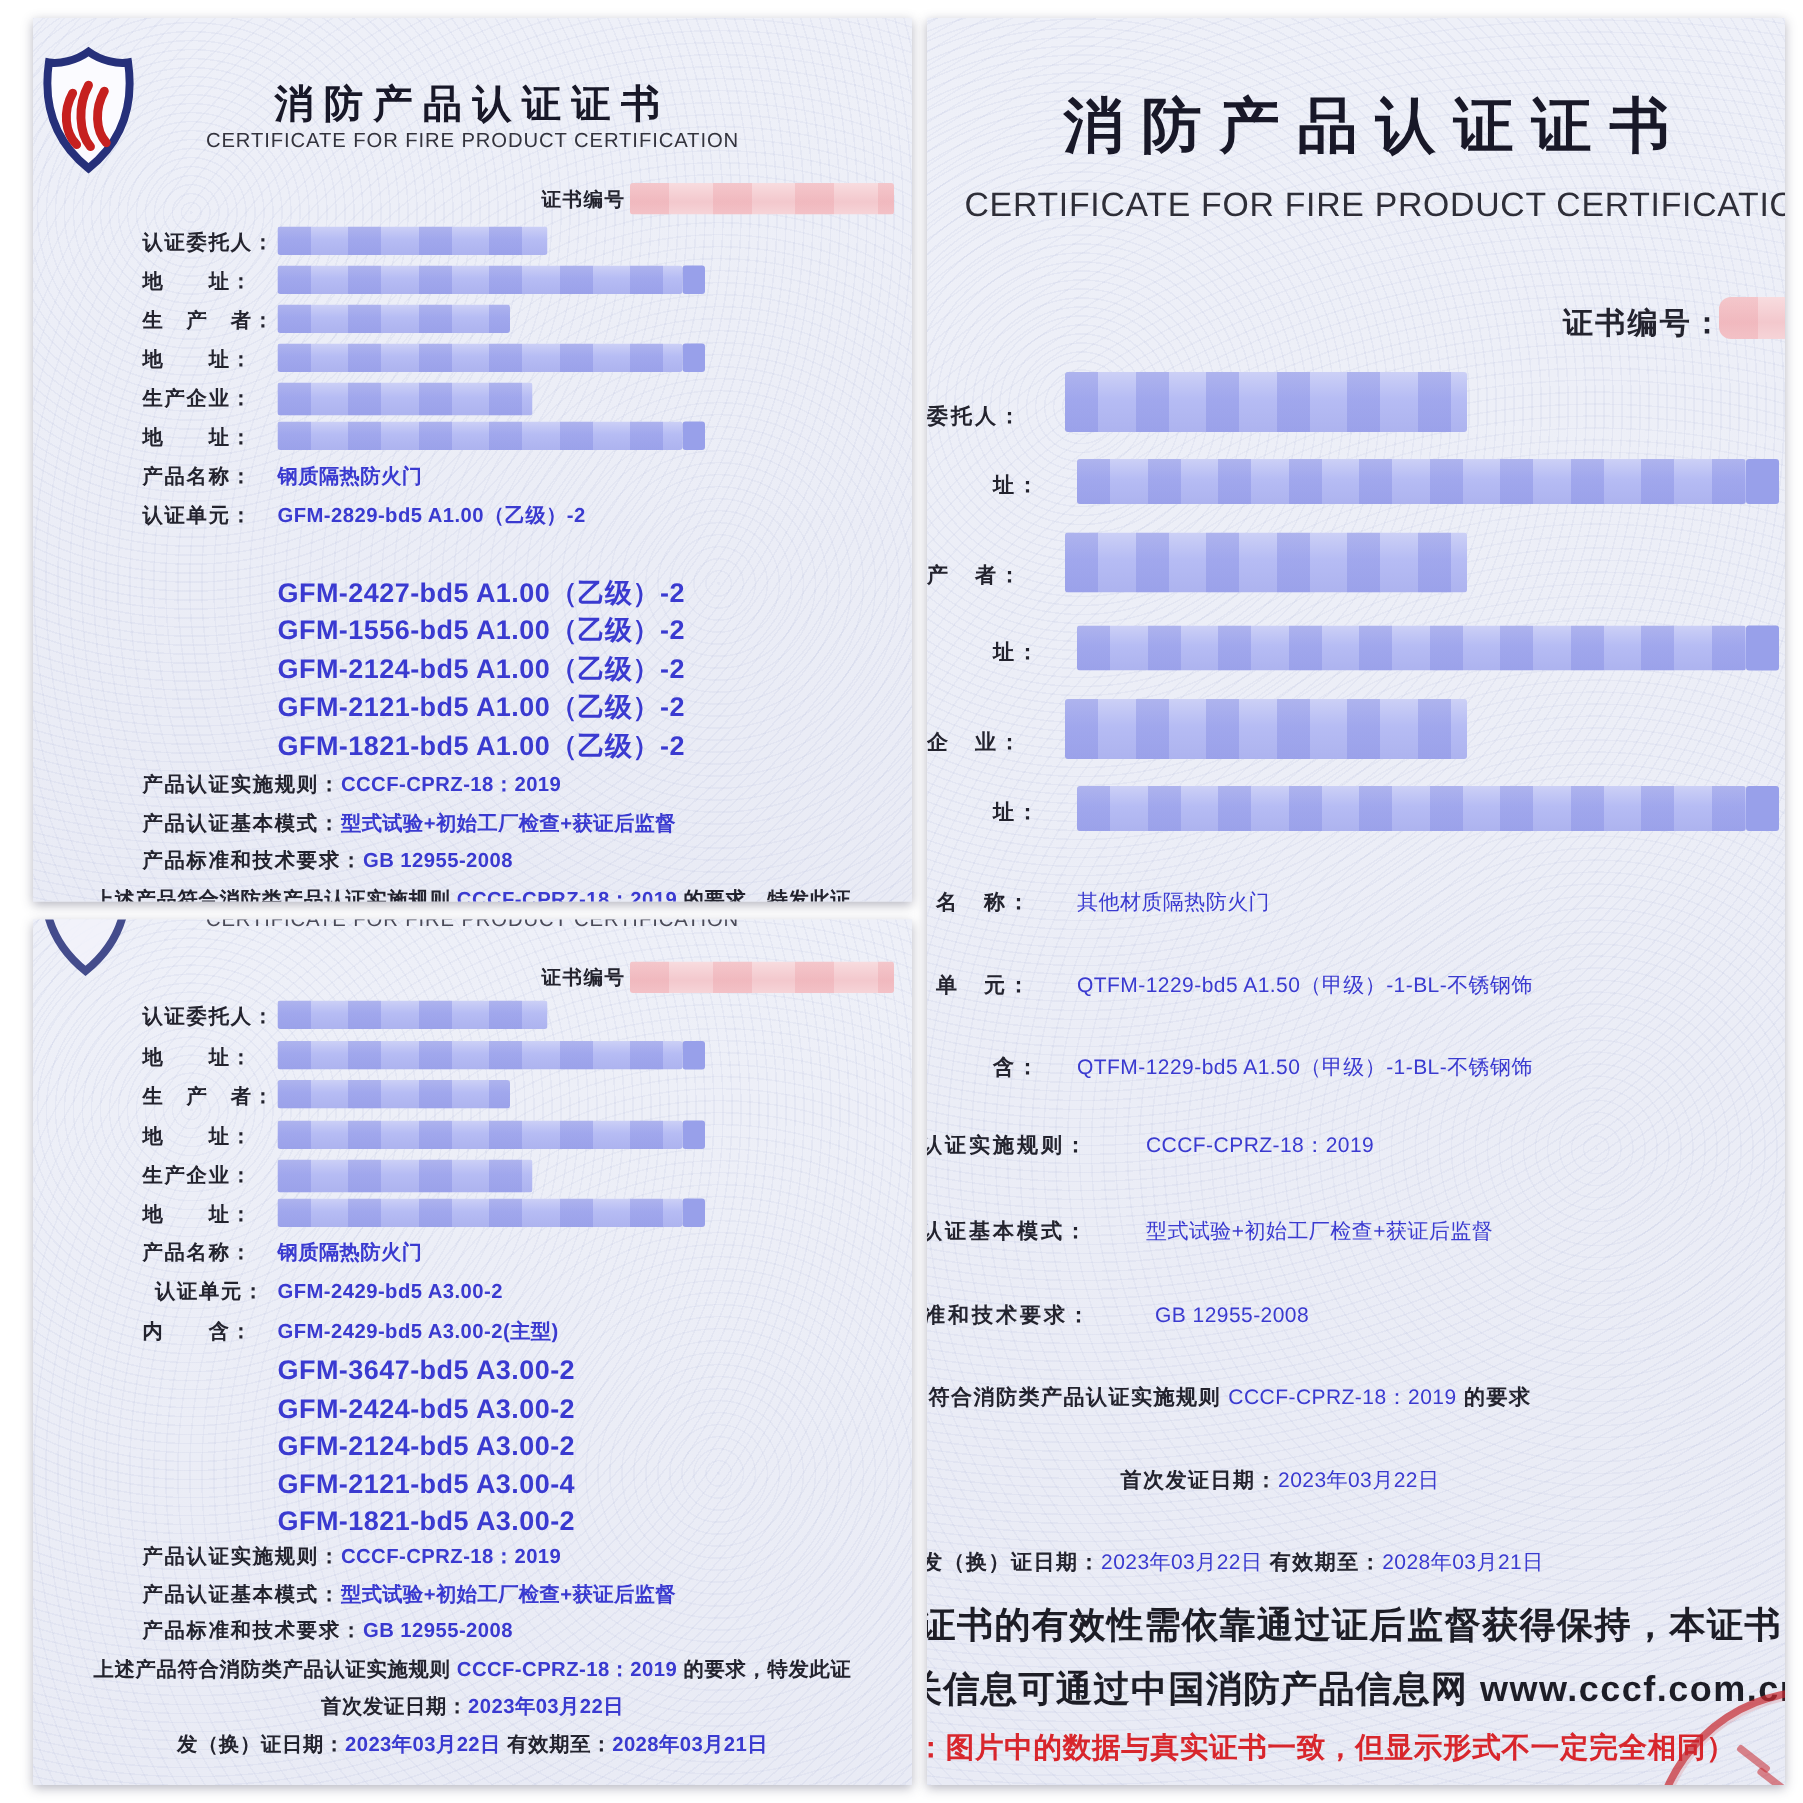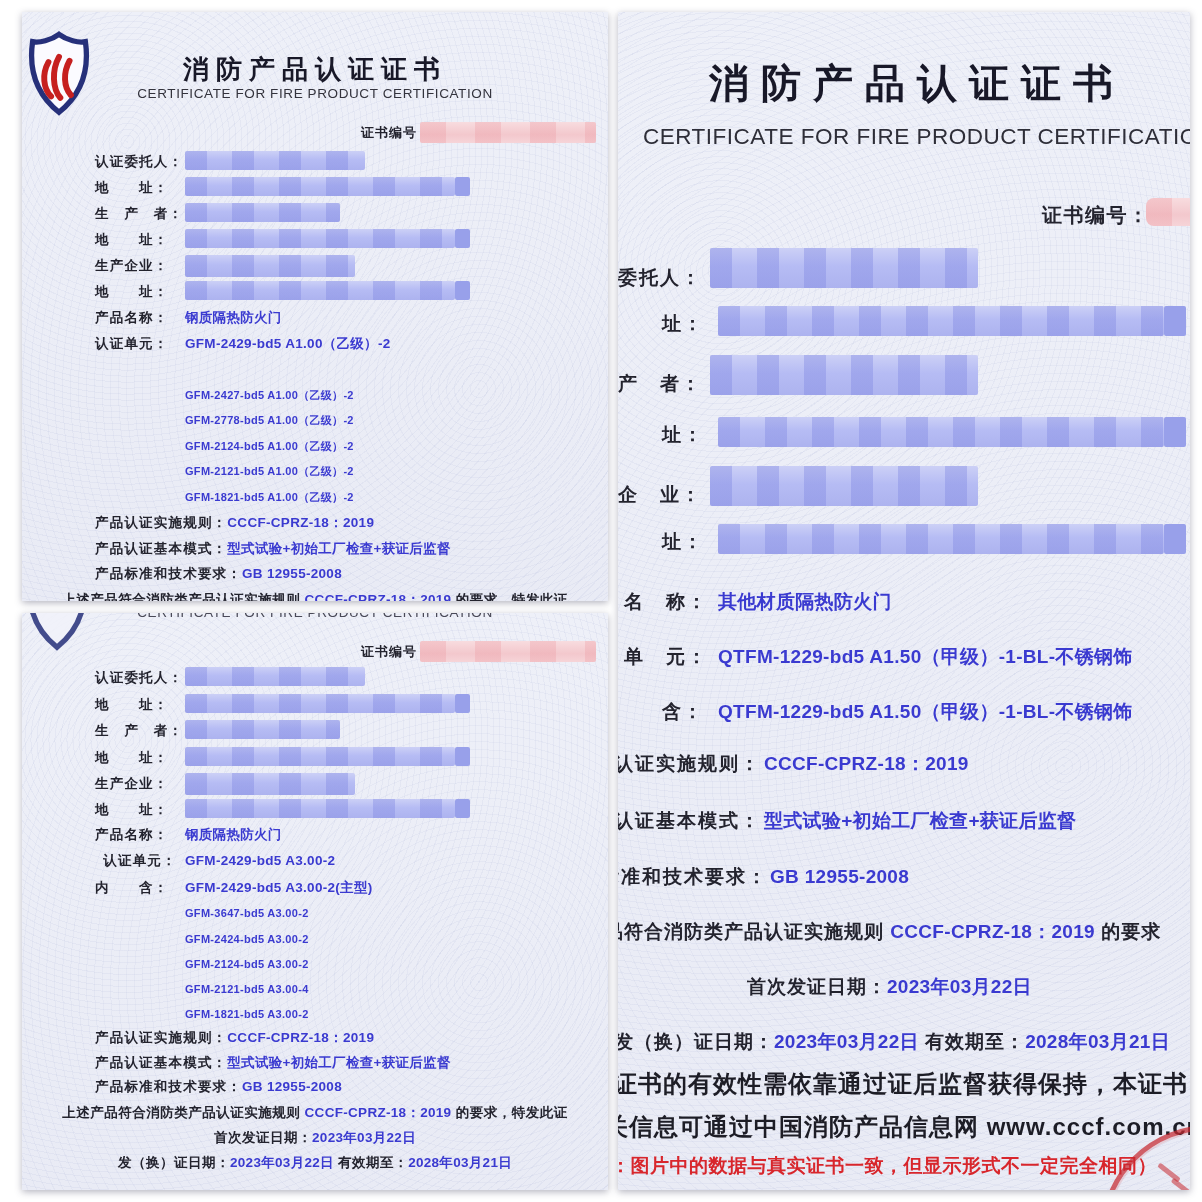--- a/index.html
+++ b/index.html
@@ -23,21 +23,21 @@
 
   
   .t1{position:absolute;left:0;right:0;text-align:center;white-space:nowrap;
       font-weight:700;color:#181828;font-size:26px;letter-spacing:7px;}
   .s1{position:absolute;left:0;right:0;text-align:center;white-space:nowrap;
       color:#33333d;font-size:13.5px;letter-spacing:.6px;font-weight:500;}
   .r{position:absolute;left:73px;white-space:nowrap;font-size:13.5px;line-height:19px;}
   .lab{color:#23232e;font-weight:700;letter-spacing:1.2px;}
   .labw{display:inline-block;width:90px;}
   .v{color:#3a3ad0;font-weight:600;letter-spacing:.3px;}
-  .cont{position:absolute;left:163px;white-space:nowrap;font-size:11px;line-height:19px;}
+  .cont{position:absolute;left:163px;white-space:nowrap;font-size:18px;line-height:19px;}
   .cen{position:absolute;left:0;right:0;text-align:center;white-space:nowrap;
        font-size:13.5px;line-height:19px;}
   .cen .lab{letter-spacing:.5px;}
   .certno{position:absolute;white-space:nowrap;font-size:13px;color:#23232e;font-weight:700;letter-spacing:1px;}
 
   .redact{position:absolute;border-radius:2px;}
   .rb{background:
        repeating-linear-gradient(90deg, rgba(125,133,225,.38) 0 22px, rgba(125,133,225,0) 22px 47px),
        linear-gradient(180deg,#ccd0f6 0%,#b6bcf4 45%,#adb3ef 100%);}
   .rcap{background:#98a0ea;}
@@ -45,23 +45,23 @@
        repeating-linear-gradient(90deg, rgba(235,150,158,.30) 0 26px, rgba(235,150,158,0) 26px 55px),
        linear-gradient(180deg,#f8dcdf 0%,#f3c8cd 60%,#f6d4d8 100%);}
 
   .logo{position:absolute;}
 
   
   .t3{position:absolute;left:0;right:0;text-align:center;white-space:nowrap;
       font-weight:700;color:#181828;font-size:40px;letter-spacing:12px;padding-left:26px;}
   .s3{position:absolute;left:25px;white-space:nowrap;color:#2e2e38;font-size:22.5px;
       letter-spacing:.5px;font-weight:500;}
-  .r3{position:absolute;white-space:nowrap;font-size:19px;line-height:27px;}
+  .r3{position:absolute;white-space:nowrap;font-size:14px;line-height:27px;}
   .lab3{color:#23232e;font-weight:700;letter-spacing:2px;}
-  .v3{color:#3a3ad0;font-weight:700;letter-spacing:.3px;}
+  .v3{color:#3a3ad0;font-weight:400;letter-spacing:.3px;}
   .big3{font-size:24px;color:#1d1d26;font-weight:600;letter-spacing:1px;}
   .red3{font-size:19px;color:#d8262c;font-weight:700;letter-spacing:.5px;}
   .certno3{position:absolute;white-space:nowrap;font-size:20px;color:#23232e;font-weight:700;letter-spacing:1.5px;}
 
   .stamp{position:absolute;width:210px;height:210px;border-radius:50%;
          border:5px solid rgba(198,40,48,.72);
          box-shadow:inset 0 0 0 2px rgba(198,40,48,.15);}
   .stampmark{position:absolute;background:rgba(198,40,48,.55);border-radius:2px;}
 </style>
 </head>
@@ -97,23 +97,23 @@
   <div class="redact rcap" style="left:433px;top:217px;width:15px;height:19px;"></div>
 
   <div class="r" style="top:244px;"><span class="lab labw">生产企业：</span></div>
   <div class="redact rb" style="left:163px;top:243px;width:170px;height:22px;"></div>
 
   <div class="r" style="top:270px;"><span class="lab labw">地　　址：</span></div>
   <div class="redact rb" style="left:163px;top:269px;width:270px;height:19px;"></div>
   <div class="redact rcap" style="left:433px;top:269px;width:15px;height:19px;"></div>
 
   <div class="r" style="top:296px;"><span class="lab labw">产品名称：</span><span class="v">钢质隔热防火门</span></div>
-  <div class="r" style="top:322px;"><span class="lab labw">认证单元：</span><span class="v">GFM-2429-bd5 A1.00（乙级）-2</span></div>
+  <div class="r" style="top:322px;"><span class="lab labw">认证单元：</span><span class="v">GFM-2829-bd5 A1.00（乙级）-2</span></div>
   <div class="cont" style="top:374px;"><span class="v">GFM-2427-bd5 A1.00（乙级）-2</span></div>
-  <div class="cont" style="top:399px;"><span class="v">GFM-2778-bd5 A1.00（乙级）-2</span></div>
+  <div class="cont" style="top:399px;"><span class="v">GFM-1556-bd5 A1.00（乙级）-2</span></div>
   <div class="cont" style="top:425px;"><span class="v">GFM-2124-bd5 A1.00（乙级）-2</span></div>
   <div class="cont" style="top:450px;"><span class="v">GFM-2121-bd5 A1.00（乙级）-2</span></div>
   <div class="cont" style="top:476px;"><span class="v">GFM-1821-bd5 A1.00（乙级）-2</span></div>
 
   <div class="r" style="top:501px;"><span class="lab">产品认证实施规则：</span><span class="v">CCCF-CPRZ-18：2019</span></div>
   <div class="r" style="top:527px;"><span class="lab">产品认证基本模式：</span><span class="v">型式试验+初始工厂检查+获证后监督</span></div>
   <div class="r" style="top:552px;"><span class="lab">产品标准和技术要求：</span><span class="v">GB 12955-2008</span></div>
 
   <div class="cen" style="top:578px;"><span class="lab">上述产品符合消防类产品认证实施规则 </span><span class="v">CCCF-CPRZ-18：2019</span><span class="lab"> 的要求，特发此证</span></div>
 </div>

